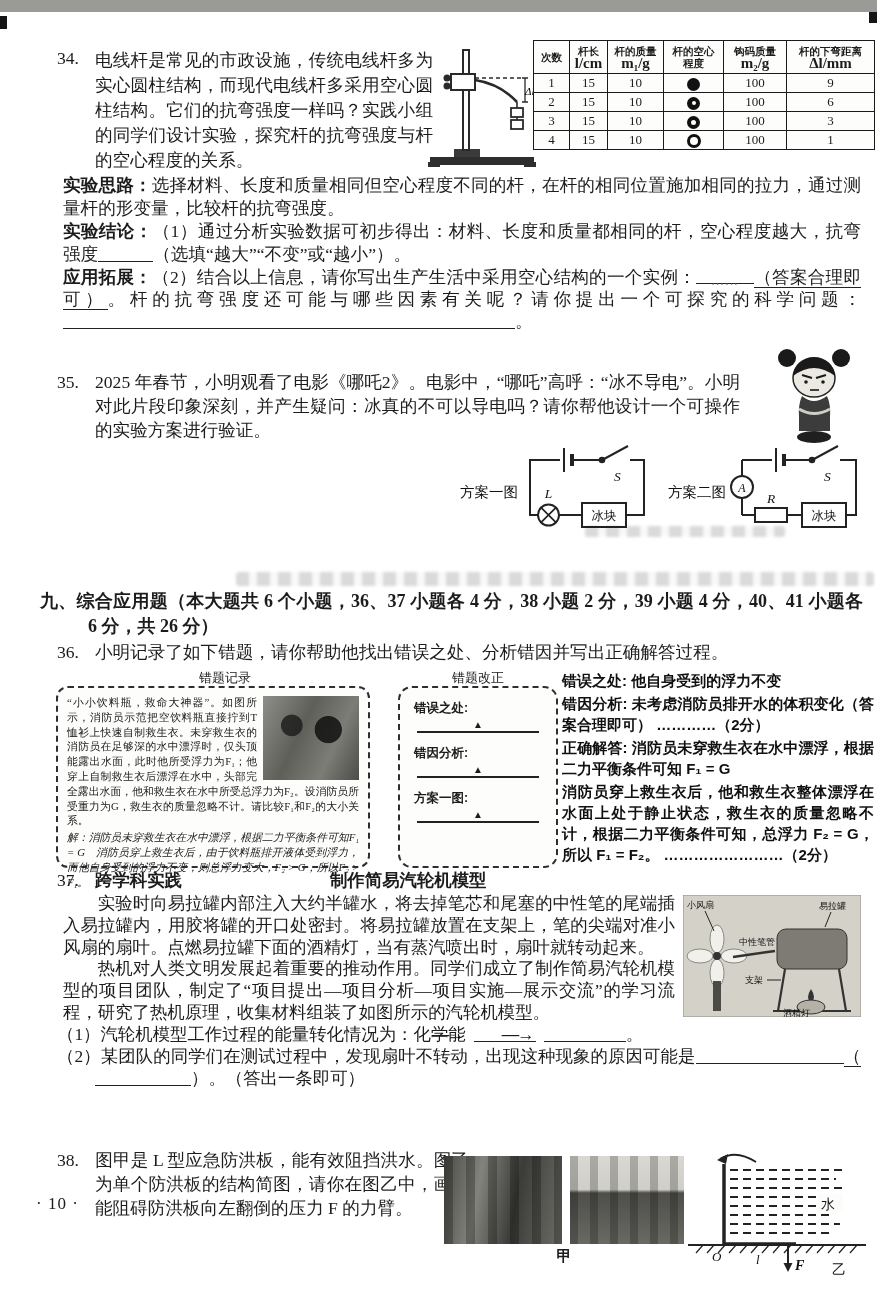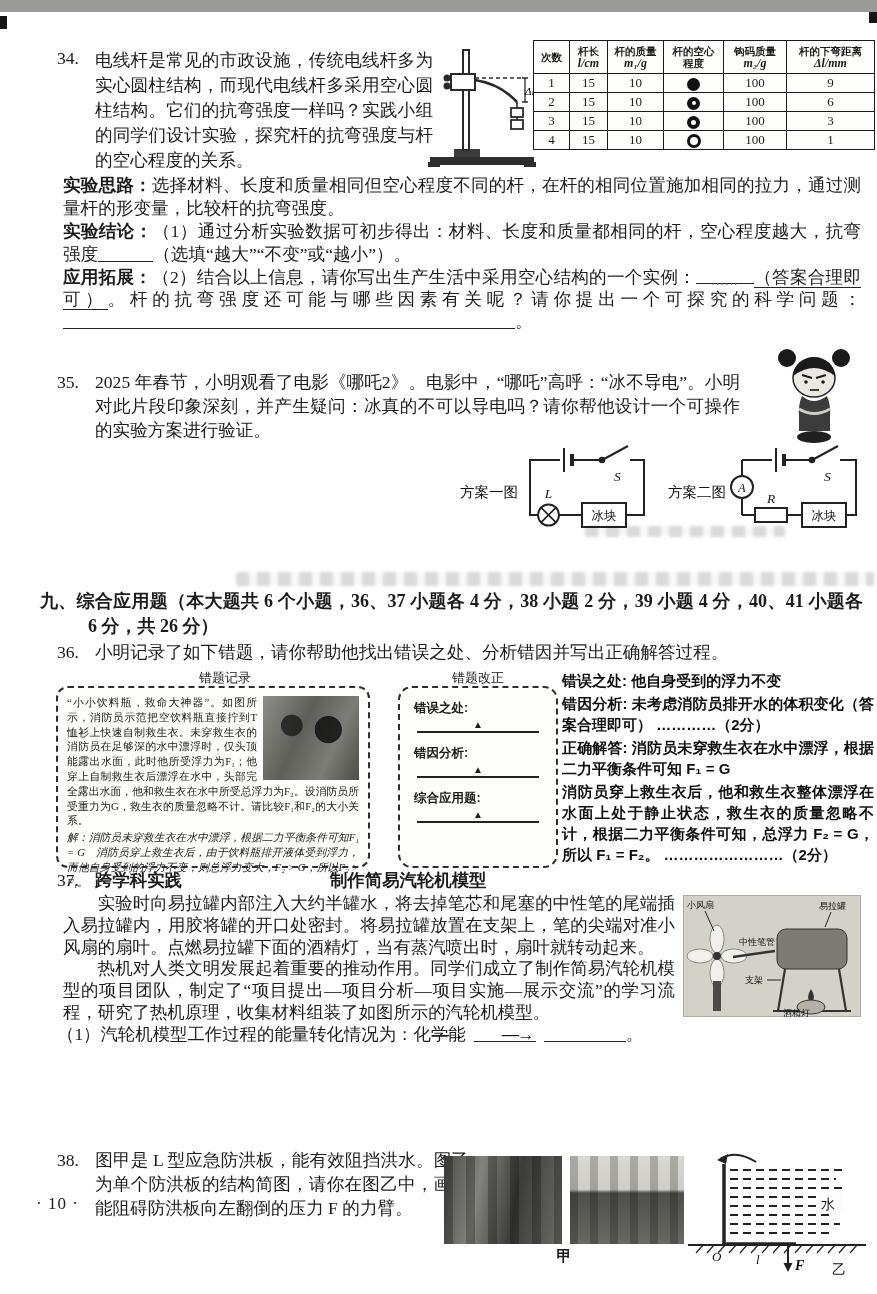--- a/index.html
+++ b/index.html
@@ -33,21 +33,21 @@
 
   
   .q34-head { position:relative; height:128px; }
   .q34-intro { width:338px; font-size:17.6px; line-height:25px; text-align:justify; }
 
   .data-table { border-collapse:collapse; table-layout:fixed; width:341px; background:#fdfdfc; }
   .data-table th, .data-table td { border:1.3px solid #1a1a1a; padding:0; text-align:center; vertical-align:middle; }
   .data-table th { height:33px; }
   .data-table td { height:19px; font-size:13px; }
   .tht { font-size:10.5px; font-weight:700; line-height:12px; font-family:"Liberation Sans",sans-serif; }
-  .thu { font-size:12px; font-weight:600; font-style:italic; line-height:12px; }
+  .thu { font-size:15px; font-weight:600; line-height:12px; }
   .hole { display:inline-block; vertical-align:middle; border-radius:50%; }
   .hole-0 { width:13px; height:13px; background:#111; }
   .hole-1 { width:13px; height:13px; background:#111; position:relative; }
   .hole-1::after { content:""; position:absolute; left:4.5px; top:4.5px; width:4px; height:4px;
                    border-radius:50%; background:#fff; }
   .hole-2 { width:13px; height:13px; border:4px solid #111; }
   .hole-3 { width:14px; height:14px; border:3px solid #111; }
 
   
   .sec9 { left:40px; right:14px; font-weight:700; font-size:18px; line-height:25px;
@@ -297,21 +297,21 @@
       <div class="dash-box cor-box">
         <div>
           <div class="cfield-label">错误之处:</div>
           <div class="cfield-line"><span>▲</span></div>
         </div>
         <div>
           <div class="cfield-label">错因分析:</div>
           <div class="cfield-line"><span>▲</span></div>
         </div>
         <div>
-          <div class="cfield-label">综合应用题:</div>
+          <div class="cfield-label">方案一图:</div>
           <div class="cfield-line"><span>▲</span></div>
         </div>
       </div>
 
       <div class="ans">
         <p>错误之处: 他自身受到的浮力不变</p>
         <p>错因分析: 未考虑消防员排开水的体积变化（答案合理即可） …………（2分）</p>
         <p>正确解答: 消防员未穿救生衣在水中漂浮，根据二力平衡条件可知 F₁ = G</p>
         <p>消防员穿上救生衣后，他和救生衣整体漂浮在水面上处于静止状态，救生衣的质量忽略不计，根据二力平衡条件可知，总浮力 F₂ = G，所以 F₁ = F₂。 ……………………（2分）</p>
       </div>
@@ -346,20 +346,23 @@
           <path d="M84 85 H 98" stroke="#222" stroke-width="1"></path>
           <text x="100" y="121" font-size="9" class="svgcjk" fill="#111">酒精灯</text>
         </svg>
       </div>
       <p>实验时向易拉罐内部注入大约半罐水，将去掉笔芯和尾塞的中性笔的尾端插入易拉罐内，用胶将罐的开口处密封。将易拉罐放置在支架上，笔的尖端对准小风扇的扇叶。点燃易拉罐下面的酒精灯，当有蒸汽喷出时，扇叶就转动起来。</p>
       <p>热机对人类文明发展起着重要的推动作用。同学们成立了制作简易汽轮机模型的项目团队，制定了“项目提出—项目分析—项目实施—展示交流”的学习流程，研究了热机原理，收集材料组装了如图所示的汽轮机模型。</p>
     </div>
     <div class="q37-items">
       <div class="item">
         <span>（1）汽轮机模型工作过程的能量转化情况为：化学能</span><span class="arrow">—→</span><span class="blank" style="width:62px;"></span><span class="arrow">—→</span><span class="blank" style="width:82px;"></span><span>。</span>
+      </div>
+      <div class="item">
+        <span>（2）某团队的同学们在测试过程中，发现扇叶不转动，出现这种现象的原因可能是</span><span class="blank" style="width:148px;"></span><span class="u">（</span><span class="blank" style="width:96px;"></span><span>）。（答出一条即可）</span>
       </div>
     </div>
   </div>
 
   <div class="abs q38-wrap" style="left:0;right:0;top:1136px;">
     <div class="qitem q38-text"><span class="qnum">38.</span><span>图甲是 L 型应急防洪板，能有效阻挡洪水。图乙为单个防洪板的结构简图，请你在图乙中，画出能阻碍防洪板向左翻倒的压力 F 的力臂。</span></div>
 
     <div class="abs" style="left:444px;top:8px;width:240px;">
       <div class="photo"></div>
       <div class="photo photo2" style="margin-left:4px;"></div>

